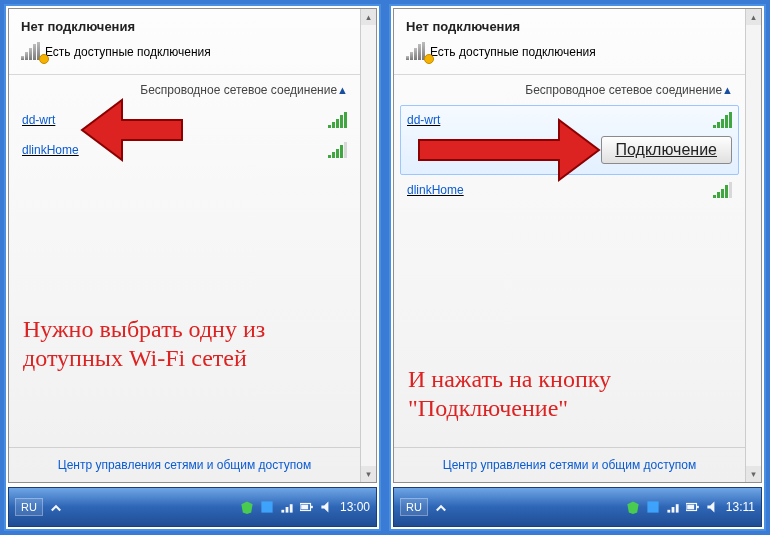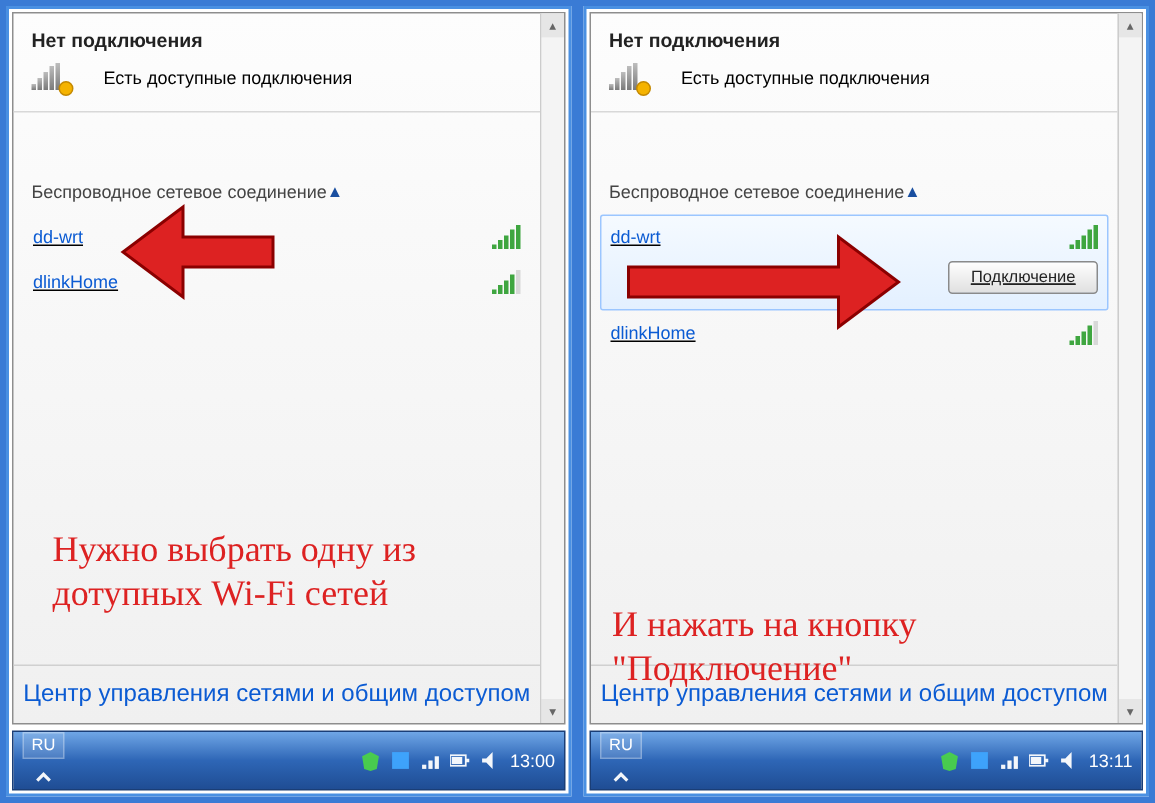--- a/index.html
+++ b/index.html
@@ -31,21 +31,21 @@
   }
   .hdr {
     padding: 10px 12px 4px 12px;
     font-size: 13px;
     color: #222;
     font-weight: bold;
   }
   .avail-row {
     display: flex;
     align-items: center;
-    gap: 24px;
+    gap: 0;
     padding: 4px 12px 12px 12px;
     border-bottom: 1px solid #d8d8d8;
   }
   .sig-warn {
     width: 24px;
     height: 20px;
     position: relative;
   }
   .sig-warn .bars {
     display: flex;
@@ -62,26 +62,25 @@
   .sig-warn .bars span:nth-child(3){height:12px}
   .sig-warn .bars span:nth-child(4){height:16px}
   .sig-warn .bars span:nth-child(5){height:18px}
   .sig-warn .sun {
     position:absolute; right:-4px; bottom:-2px;
     width:10px;height:10px;border-radius:50%;
     background:#f5b300;border:1px solid #c48900;
   }
   .section-title {
     display: flex;
-    justify-content: flex-start;
+    justify-content: flex-end;
     align-items: center;
     padding: 8px 12px;
     font-size: 12px;
     color: #444;
-    margin-top: 38px;
   }
   .chev-up {
     color: #1a4fa0;
     font-size: 11px;
   }
   .net-list {
     padding: 0 6px;
     flex: 1;
     position: relative;
     text-decoration: underline;
@@ -117,66 +116,66 @@
   .sig span:nth-child(3){height:9px}
   .sig span:nth-child(4){height:13px}
   .sig span:nth-child(5){height:16px}
   .sig.s4 span{background:#3fa640}
   .sig.s3 span{background:#3fa640}
   .sig.s3 span:nth-child(5){background:#d8d8d8}
   .conn-btn {
     margin-top: 8px;
     align-self: flex-end;
     padding: 4px 14px;
-    font-size: 11px;
+    font-size: 16px;
     background: linear-gradient(to bottom,#fefefe,#e0e0e0);
     border: 1px solid #8a8a8a;
     border-radius: 3px;
     color: #222;
     text-decoration: underline;
     cursor: pointer;
   }
   .footer-link {
     border-top: 1px solid #d0d0d0;
     text-align: center;
     padding: 10px 4px;
     color: #0b5bd3;
-    font-size: 16px;
+    font-size: 12px;
     cursor: pointer;
   }
   .annot {
     position: absolute;
     color: #d22;
     font-size: 24px;
     line-height: 1.2;
     font-family: Georgia, serif;
     pointer-events: none;
   }
-  .annot-left { top: 210px; left: 26px; width: 320px; }
+  .annot-left { top: 210px; left: 14px; width: 320px; }
   .annot-right { top: 260px; left: 14px; width: 320px; }
   .arrow {
     position:absolute;pointer-events:none;
   }
   .arrow svg{display:block}
   .scrollbar {
     position:absolute;right:0;top:0;bottom:0;width:16px;
     background:#eee;display:flex;flex-direction:column;border-left:1px solid #ccc;
   }
   .scrollbar .arr{height:16px;background:#e6e6e6;display:flex;align-items:center;justify-content:center;font-size:9px;color:#666;}
   .scrollbar .track{flex:1;background:#f4f4f4;}
   .popup-inner{position:relative;flex:1;display:flex;flex-direction:column;padding-right:16px;}
   .taskbar {
     height: 40px;
     background: linear-gradient(to bottom,#6fa6e6,#2e66b6 50%,#1f4d94);
     display:flex;align-items:center;justify-content:space-between;
     padding: 0 6px;
     margin:2px;
     border:1px solid #1a3e77;
   }
-  .taskbar .left{display:flex;align-items:center;gap:6px;color:#fff;font-size:11px;flex-direction:column;}
+  .taskbar .left{display:flex;align-items:flex-end;gap:6px;color:#fff;font-size:11px;}
   .taskbar .right{display:flex;align-items:center;gap:6px;color:#fff;font-size:12px;}
   .lang {
     background: rgba(255,255,255,0.12);
     padding:2px 5px;border:1px solid rgba(255,255,255,0.3);
     font-size:11px;
   }
   .tray-ic{width:14px;height:14px;display:inline-block;opacity:.95;}
   .tray-ic svg{display:block;width:100%;height:100%;}
 </style>
 </head>

